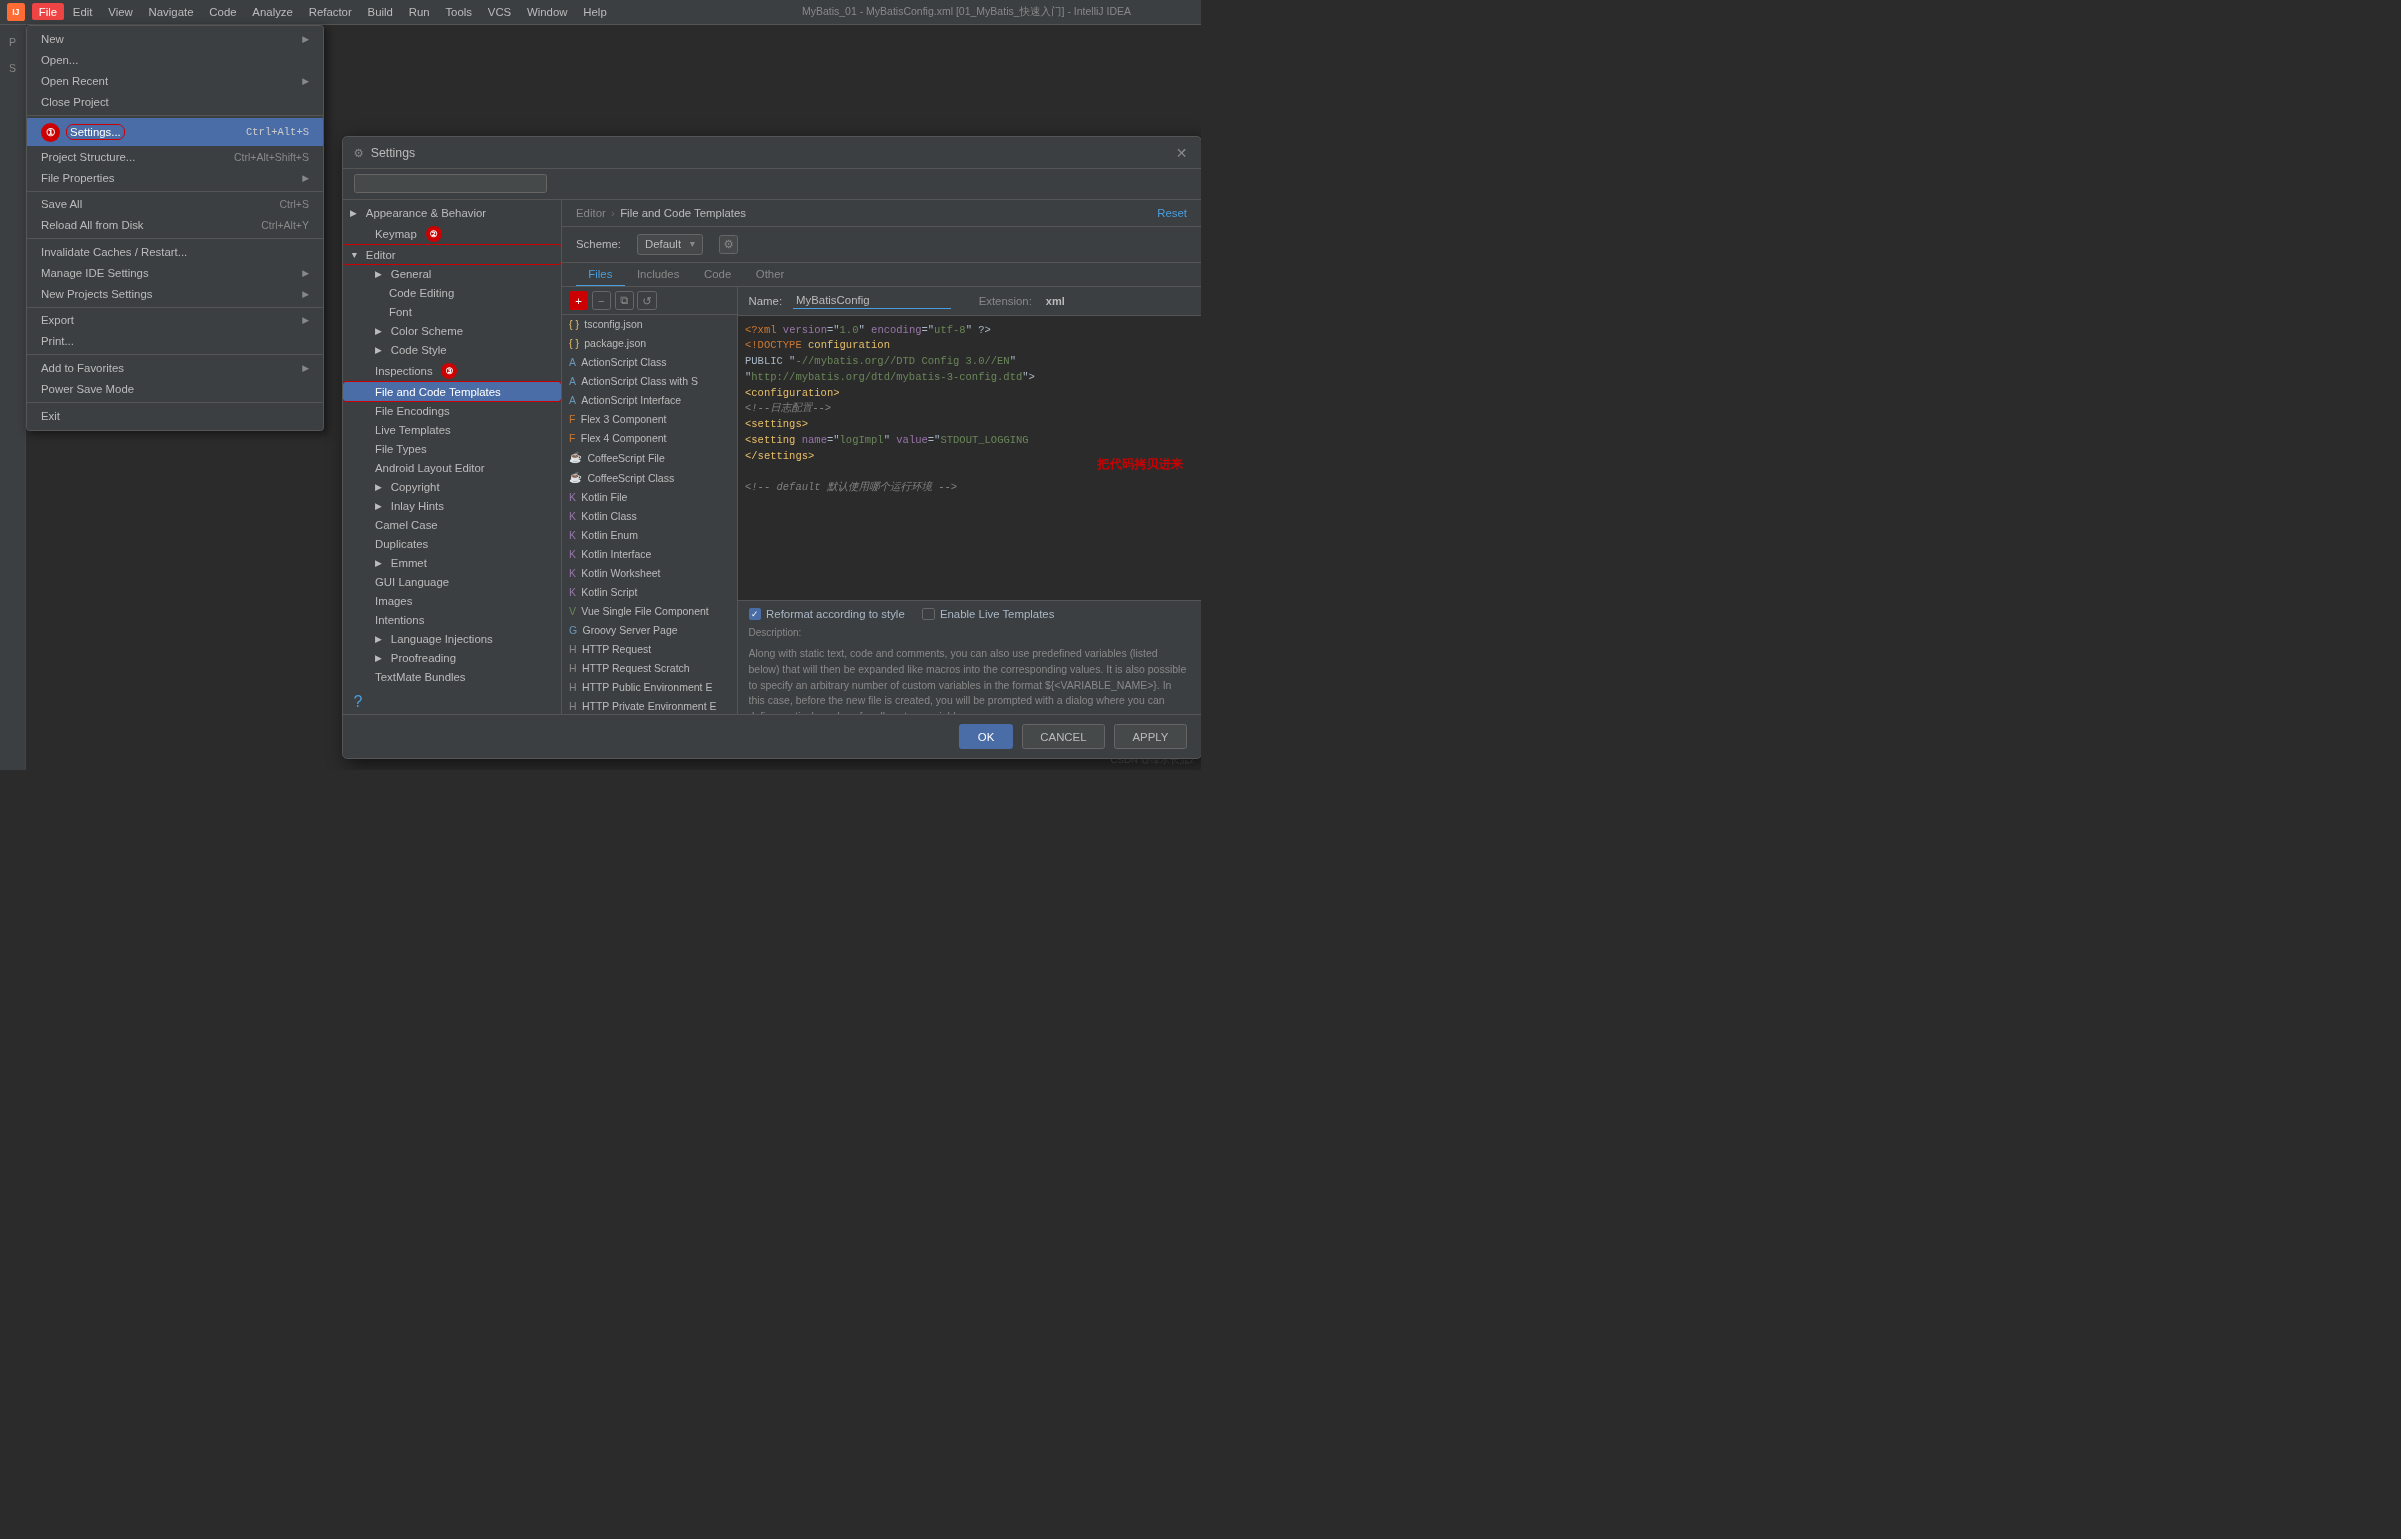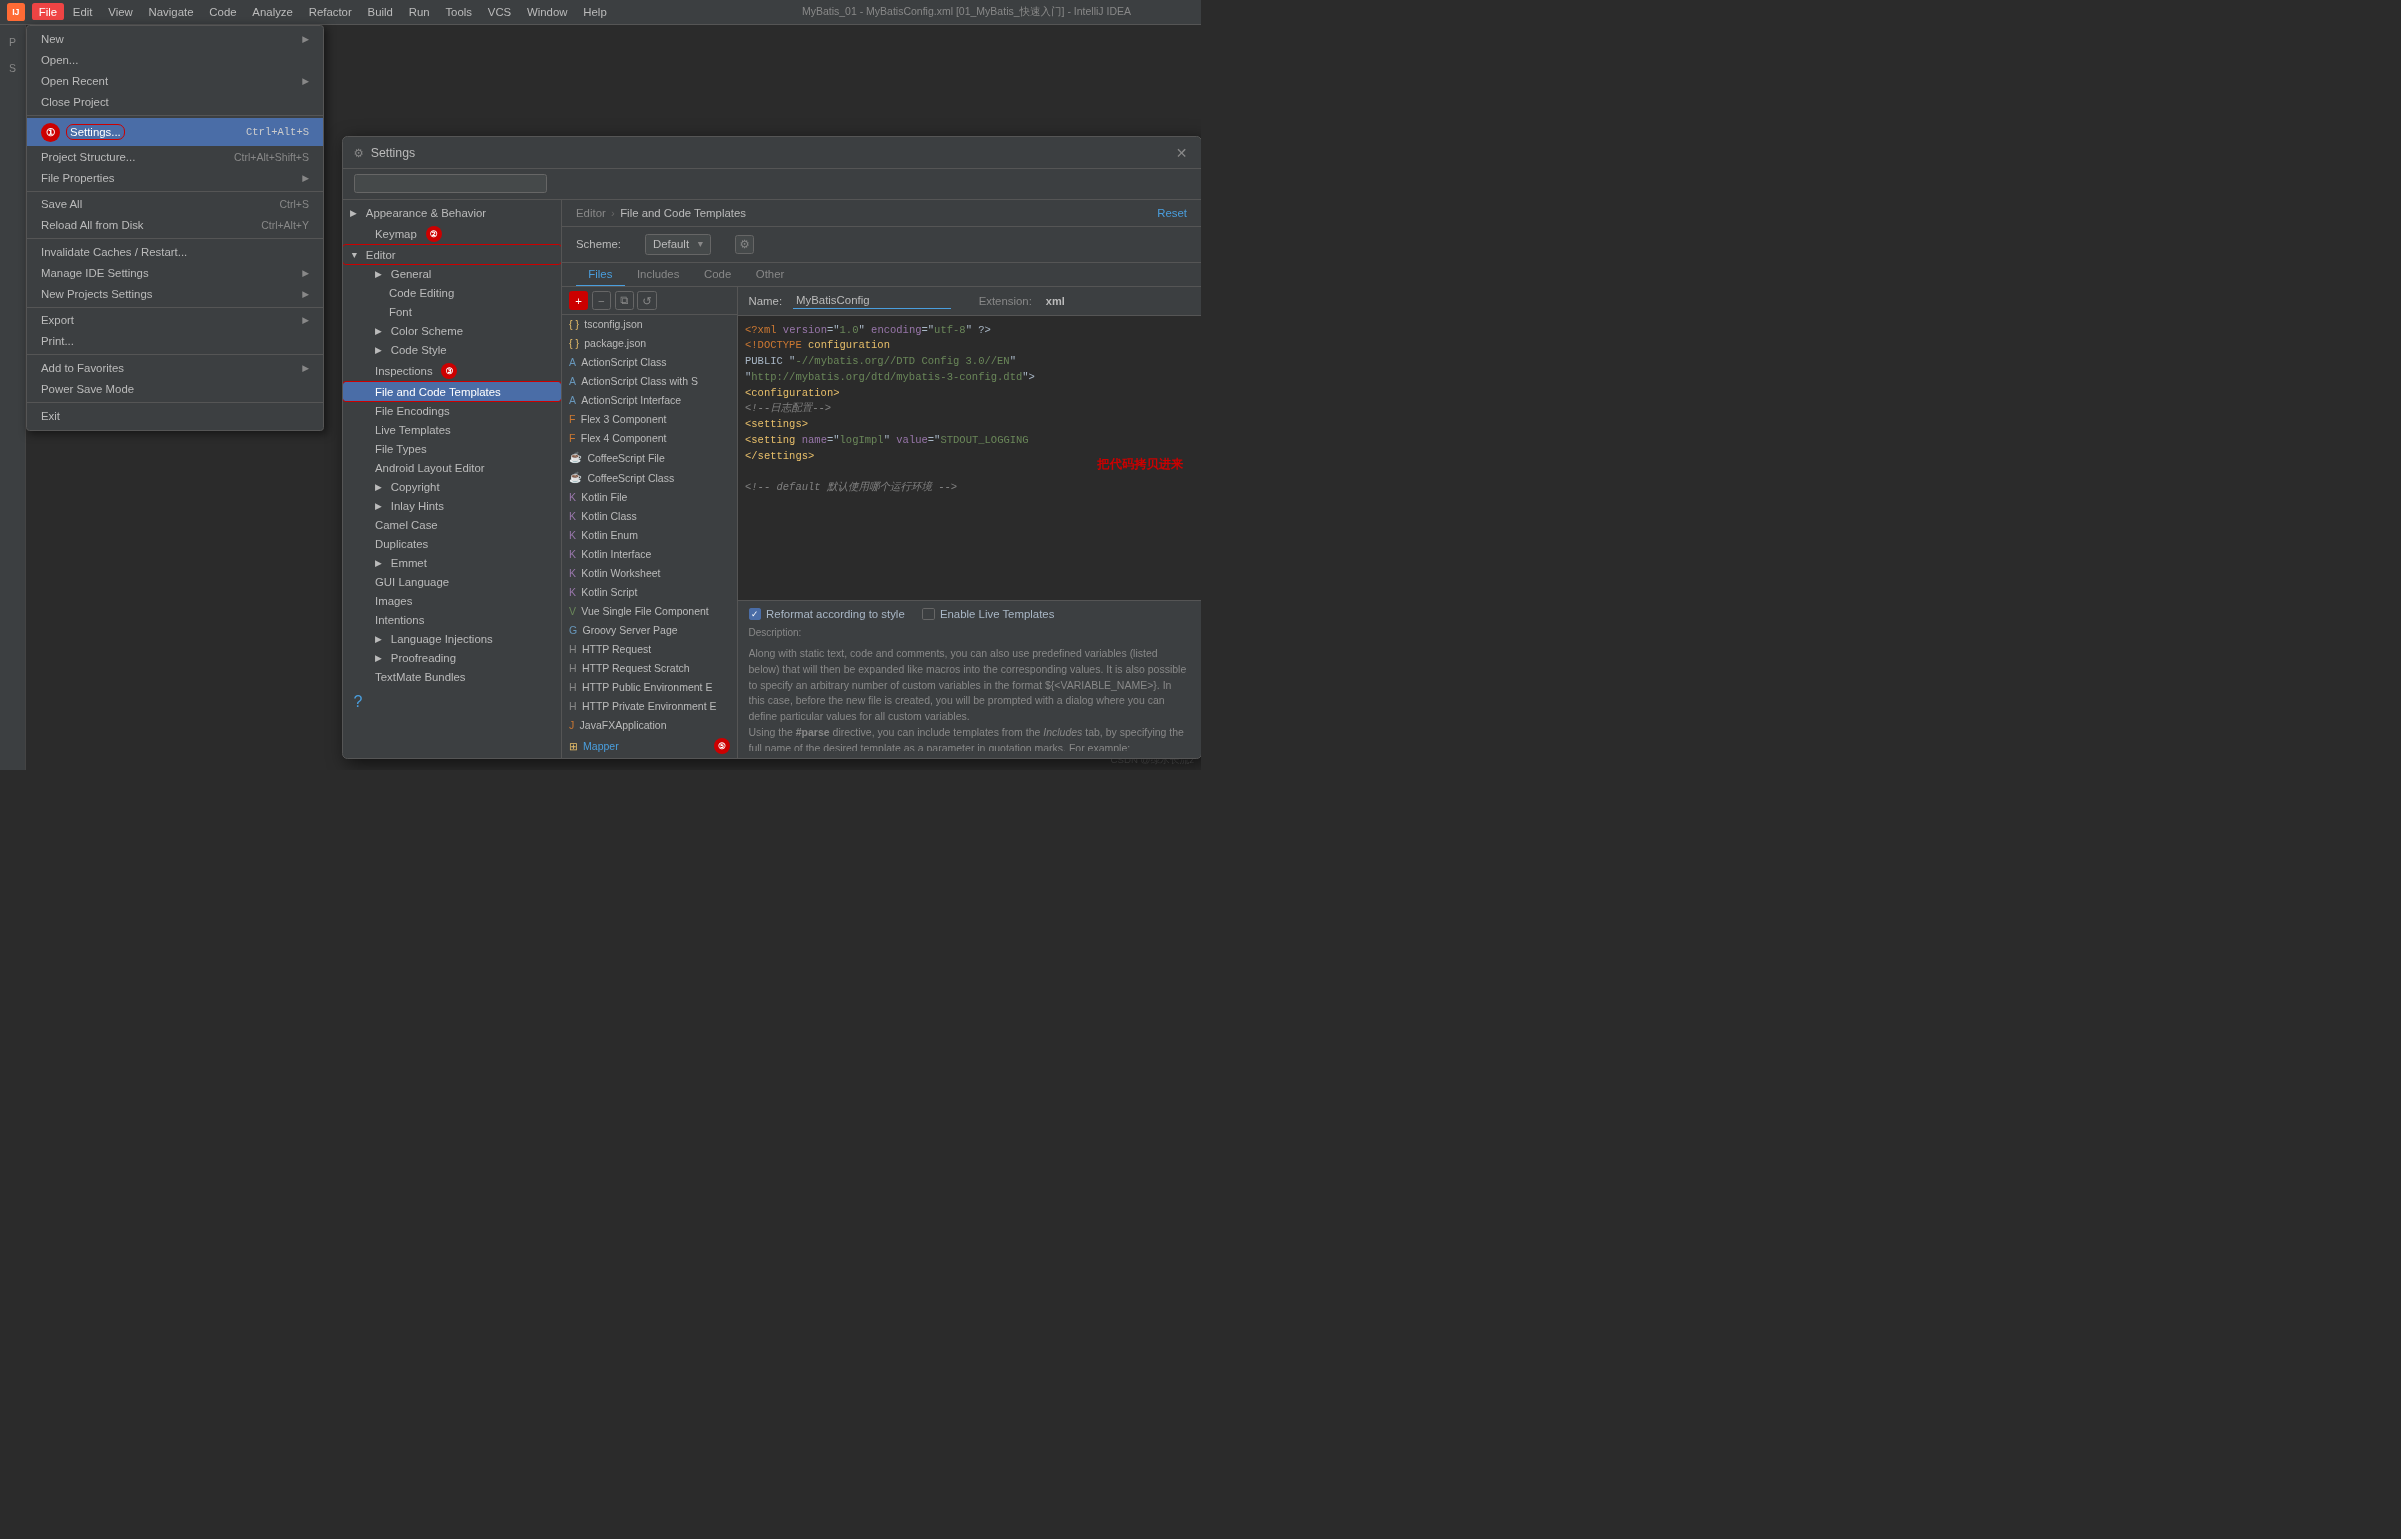--- a/index.html
+++ b/index.html
@@ -204,21 +204,21 @@
       color: #4a9edd;
       cursor: pointer;
       font-size: 11.4px;
     }
 
     
     .scheme-bar {
       padding: 7px 14px;
       display: flex;
       align-items: center;
-      gap: 24px;
+      gap: 16px;
       border-bottom: 0.9px solid #555;
     }
     .scheme-label { color: #bbbbbb; font-size: 11.4px; }
     .scheme-dropdown {
       background: #45494a;
       border: 0.9px solid #666;
       color: #bbbbbb;
       padding: 3.5px 21px 3.5px 7px;
       border-radius: 2.6px;
       font-size: 11.4px;
@@ -873,18 +873,23 @@
             <div class="description-text">
               Along with static text, code and comments, you can also use predefined variables (listed below) that will then be expanded like macros into the corresponding values. It is also possible to specify an arbitrary number of custom variables in the format ${&lt;VARIABLE_NAME&gt;}. In this case, before the new file is created, you will be prompted with a dialog where you can define particular values for all custom variables.<br>
               Using the <strong>#parse</strong> directive, you can include templates from the <em>Includes</em> tab, by specifying the full name of the desired template as a parameter in quotation marks. For example:<br>
               <br>
               Predefined variables will take the following values:
             </div>
           </div>
         </div>
       </div>
 
+      <div class="dialog-buttons">
+        <button class="btn primary">OK</button>
+        <button class="btn">CANCEL</button>
+        <button class="btn">APPLY</button>
+      </div>
     </div>
   </div>
 </div>
 
 <div style="position:absolute;bottom:3.5px;right:7px;color:#555;font-size:9.7px;">CSDN @绿水长流z</div>
 
 
 </body></html>

